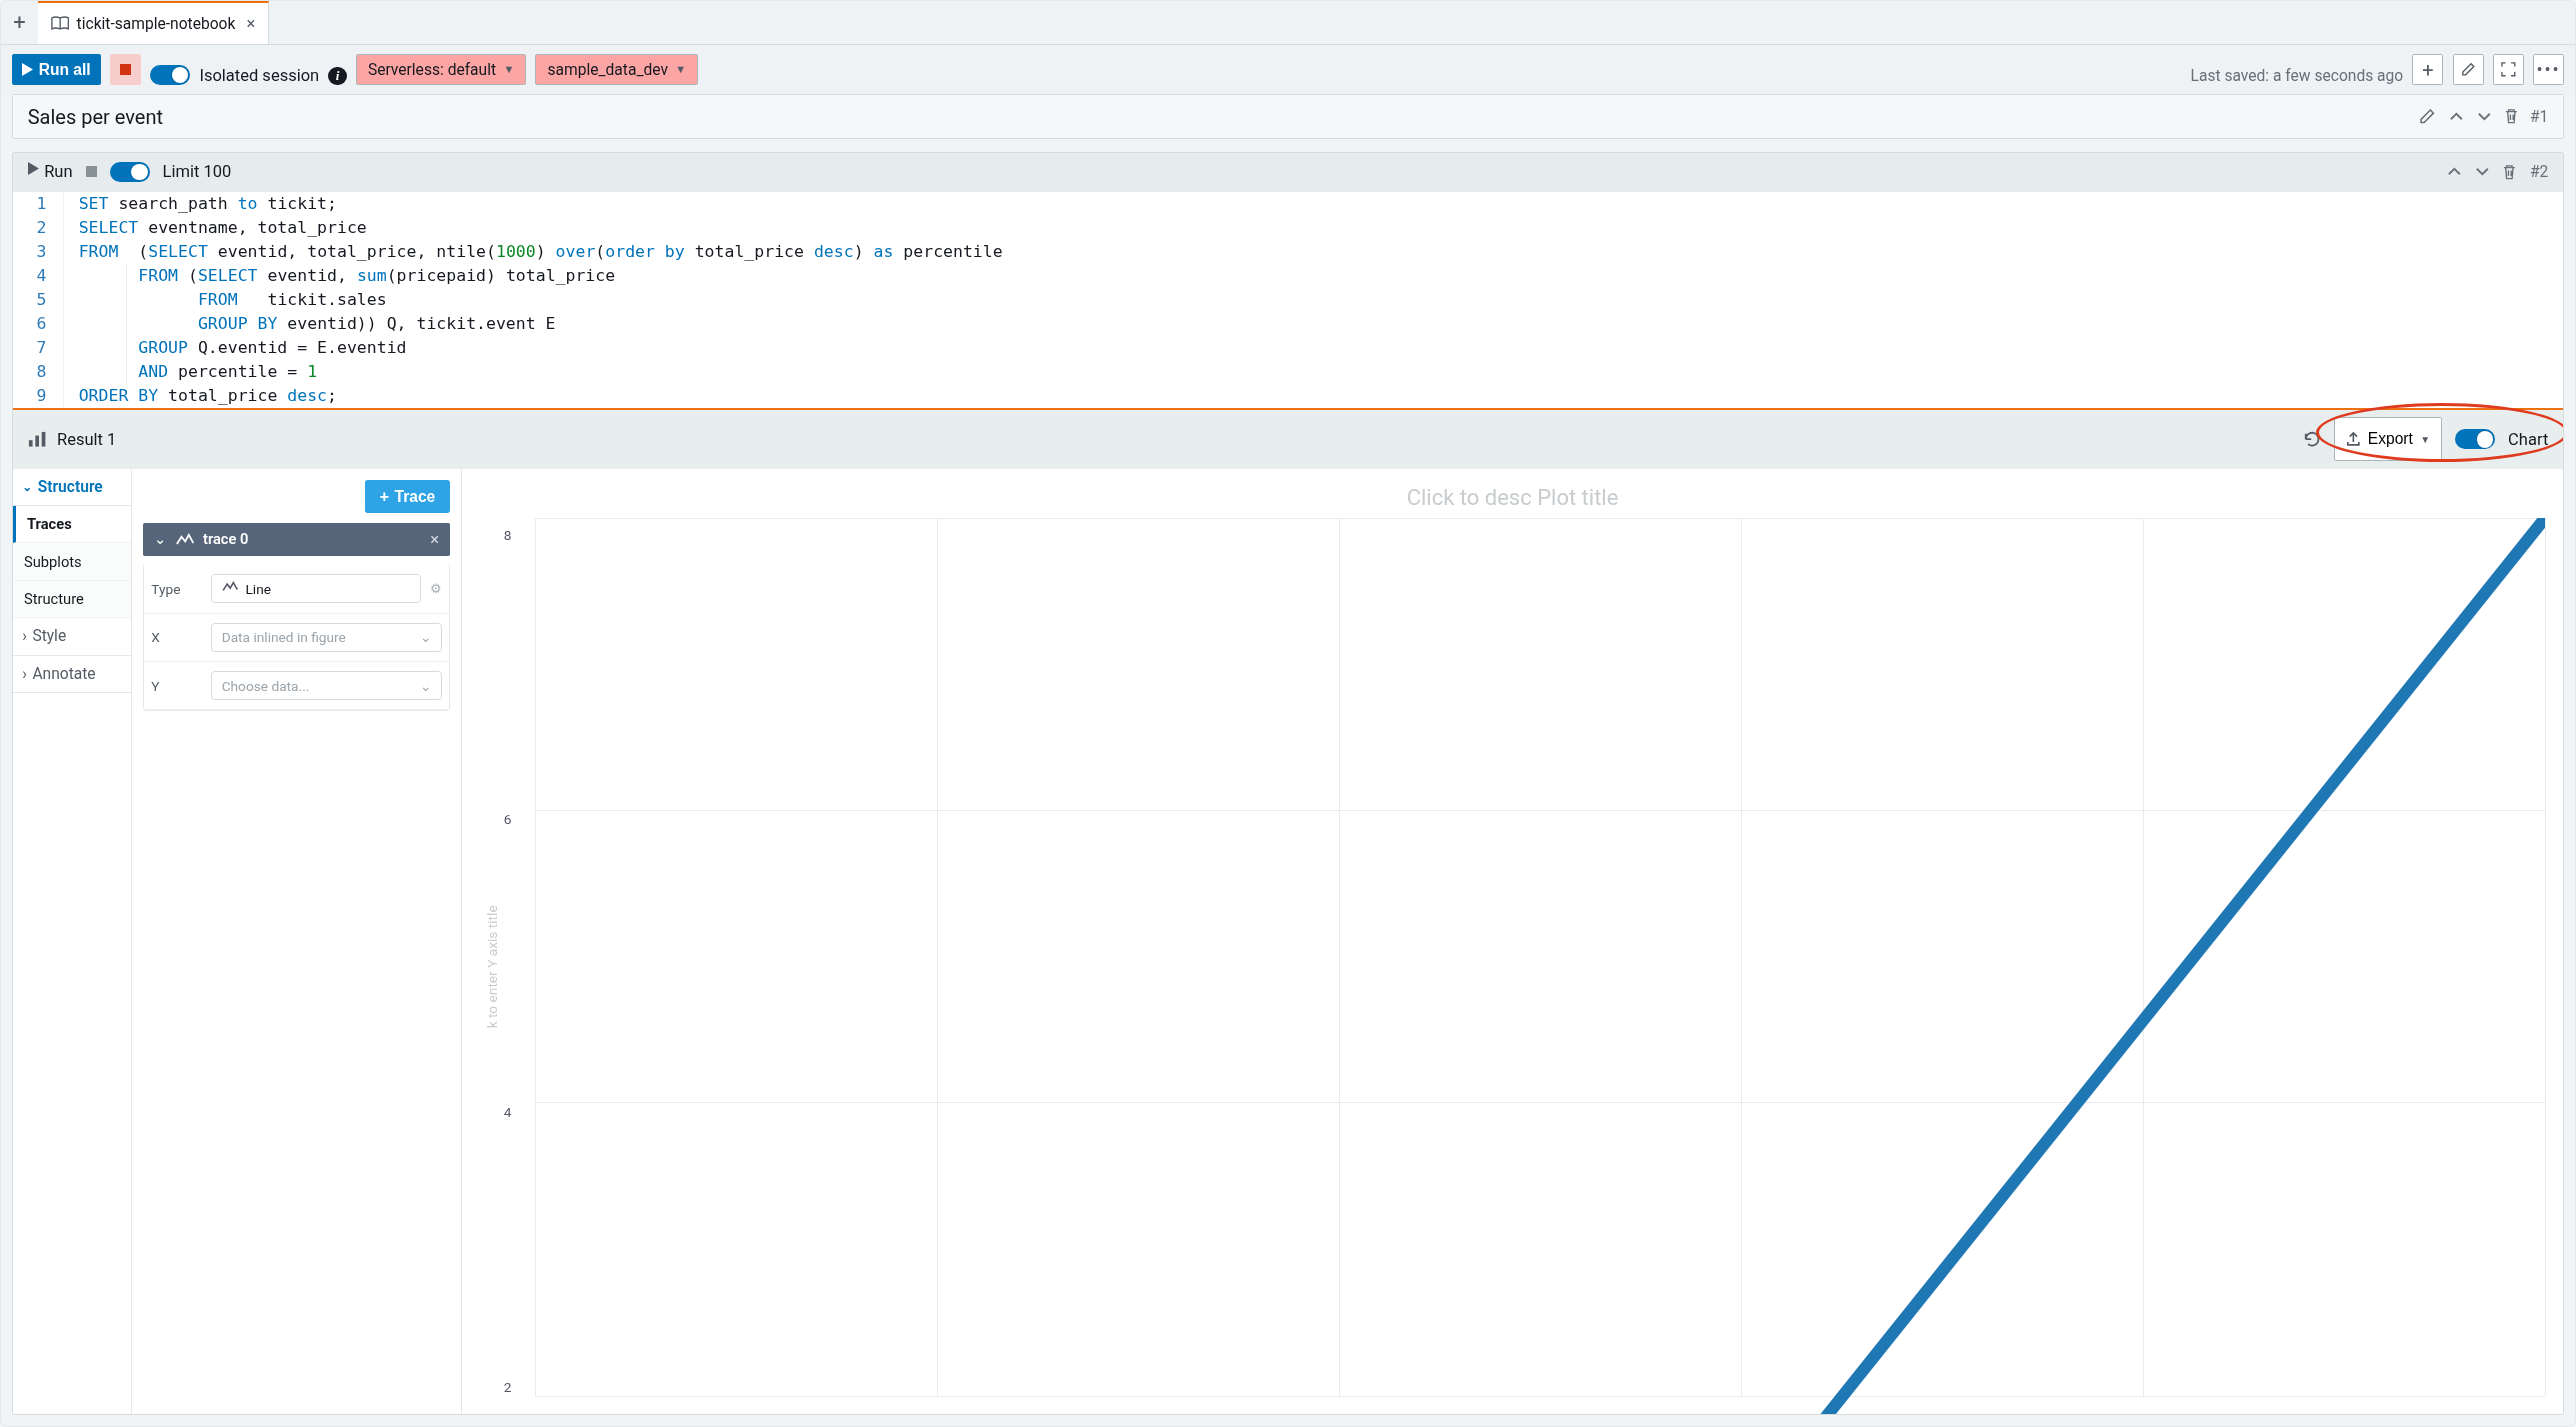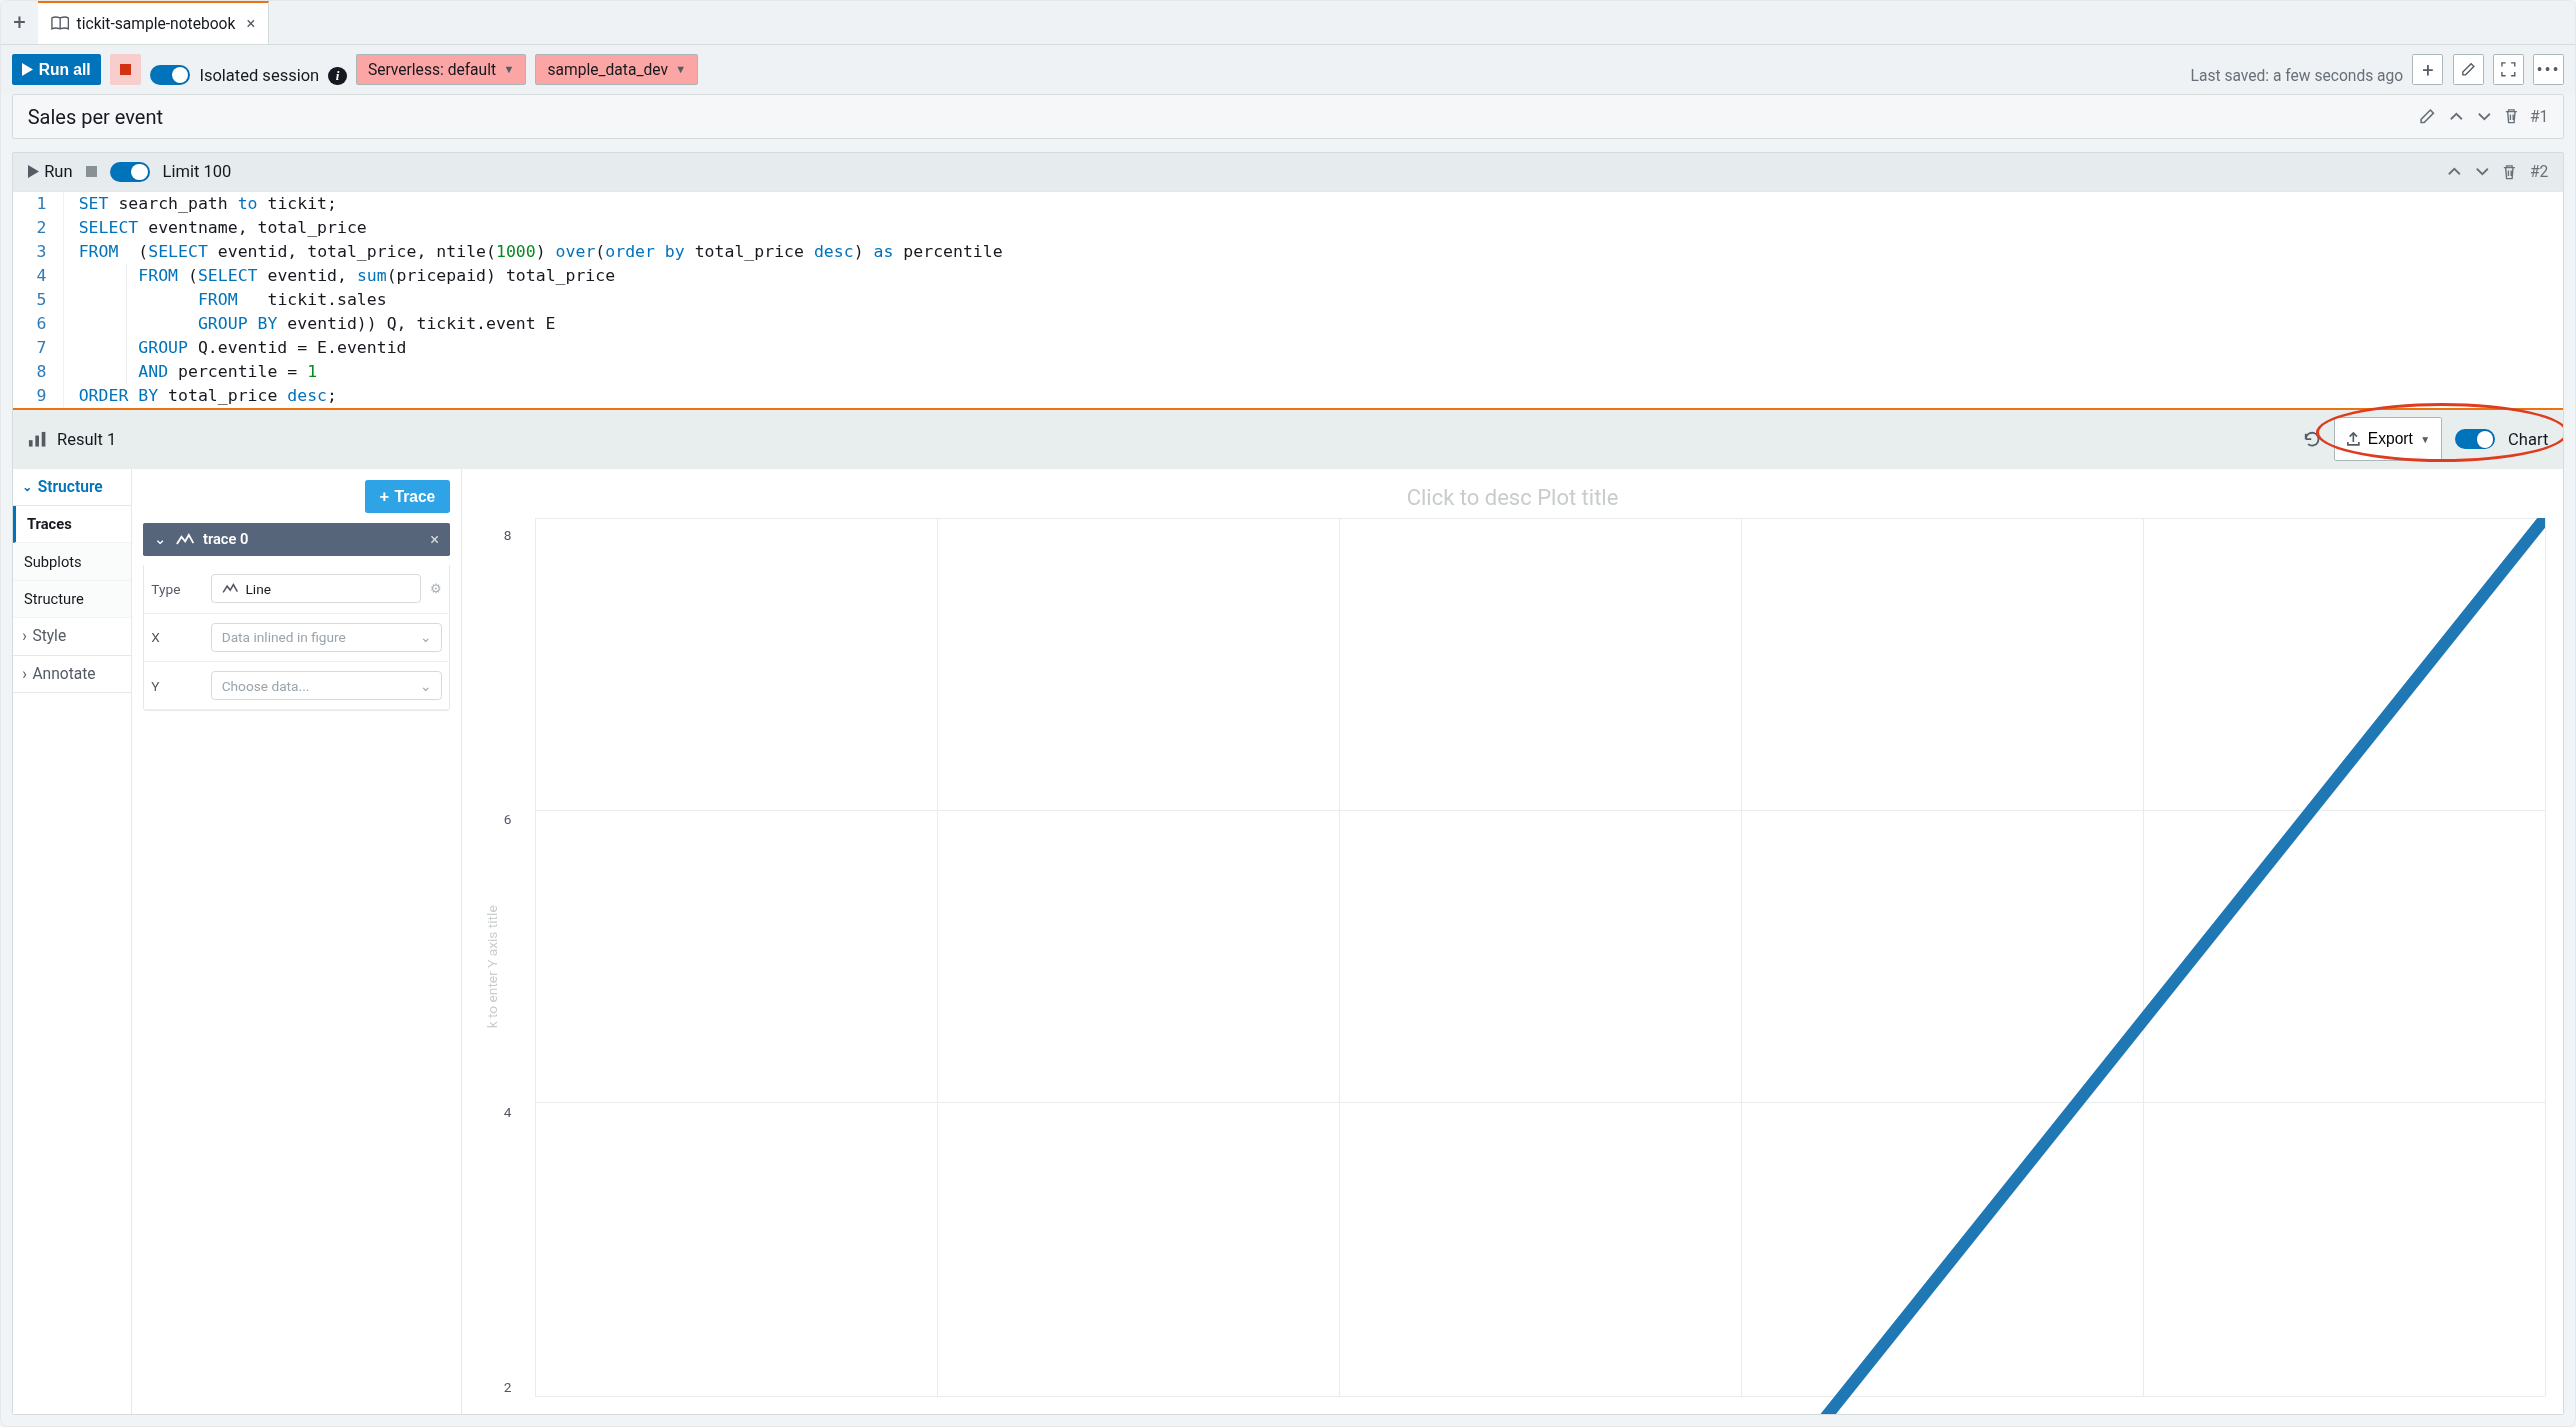--- a/index.html
+++ b/index.html
@@ -37,21 +37,21 @@
   .card { background:#f5f7f8; border:0.9px solid #d5dbdb; border-radius:1.8px; }
   .card-head { display:flex; align-items:center; padding:9.2px 14.7px; gap:11px; }
   .card-title { font-size:20px; color:#16191f; flex:1; }
   .cardnum { color:#687078; font-size:15.6px; }
   .head-icons { display:flex; align-items:center; gap:13px; color:#687078;}
   .head-icons span, .head-icons svg { cursor:pointer; }
 
   
   .cell2 { display:flex; flex-direction:column; flex:1; overflow:hidden;}
   .cell-toolbar { display:flex; align-items:center; gap:13px; padding:9.2px 14.7px; background:#e6ecee;}
-  .run-link { display:inline-flex; align-items:center; gap:5.5px; font-size:16.5px; color:#16191f; cursor:pointer;}
+  .run-link { display:inline-flex; gap:5.5px; font-size:16.5px; color:#16191f; cursor:pointer;}
   .stop-sm { width:11px; height:11px; background:#879196; }
   .editor { background:#fff; font-family: Monaco, Menlo, Consolas, monospace; font-size:16.5px; line-height:24px; border-top:0.9px solid #e5e7e9;}
   .ed-line { display:flex; }
   .ed-gut { width:51px; text-align:right; padding-right:16.5px; color:#2e7bb8; border-right:0.9px solid #eef0f1;}
   .ed-code { padding-left:14.7px; white-space:pre; flex:1; position:relative;}
   .kw { color:#0073bb; }
   .num { color:#098723; }
   .indent-guide { position:absolute; top:0; bottom:0; width:0.9px; background:#e9edef;}
   .ig1{left:62px;}
 
@@ -75,21 +75,21 @@
   .panel-hdrc { display:flex; align-items:center; gap:5.5px; padding:9.2px 9.2px; font-size:15.6px; color:#545b64; cursor:pointer; border-bottom:0.9px solid #e5e7e9;}
 
   
   .trace-col { width:330px; border-right:0.9px solid #e5e7e9; padding:11px 11px 0; display:flex; flex-direction:column; gap:9.2px;}
   .tracebtn { align-self:flex-end; background:#2ea3e6; color:#fff; border:none; padding:7.3px 14.7px; border-radius:2.7px; font-size:15.6px; font-weight:600; cursor:pointer; display:inline-flex; gap:5.5px; align-items:center;}
   .trace-head { background:#56657a; color:#fff; display:flex; align-items:center; gap:9.2px; padding:7.3px 11px; border-radius:1.8px;}
   .trace-head .tx{font-weight:600; font-size:14.7px;}
   .trace-head .x { margin-left:auto; cursor:pointer; font-size:16.5px; color:#d6dbe1;}
   .trace-row { display:flex; align-items:center; gap:9.2px; padding:9.2px 7.3px; border-bottom:0.9px solid #eef0f1;}
   .trace-row .rl { width:51px; font-size:13.7px; color:#545b64;}
-  .trace-row .rs { flex:1; display:flex; align-items:center; gap:7.3px; border:0.9px solid #d5dbdb; border-radius:3.7px; padding:5.5px 9.2px; font-size:13.7px; cursor:pointer;}
+  .trace-row .rs { flex:1; display:flex; align-items:flex-start; gap:7.3px; border:0.9px solid #d5dbdb; border-radius:3.7px; padding:5.5px 9.2px; font-size:13.7px; cursor:pointer;}
   .trace-row .rs.placeholder { color:#9ba4ab;}
   .trace-row .cog { color:#aab2b8; font-size:13px; cursor:pointer;}
   .trace-row .dd { margin-left:auto; color:#9ba4ab;}
 
   
   .chart-col { flex:1; padding:9.2px 18.3px; display:flex; flex-direction:column;}
   .plot-title { text-align:center; color:#c8ccce; font-size:22px; padding:7.3px 0;}
   .plot { flex:1; display:flex;}
   .yaxis-label { writing-mode:vertical-rl; transform:rotate(180deg); color:#c8ccce; font-size:13.7px; text-align:center; padding:0 3.7px 11px;}
   .plot-inner { flex:1; position:relative; }

